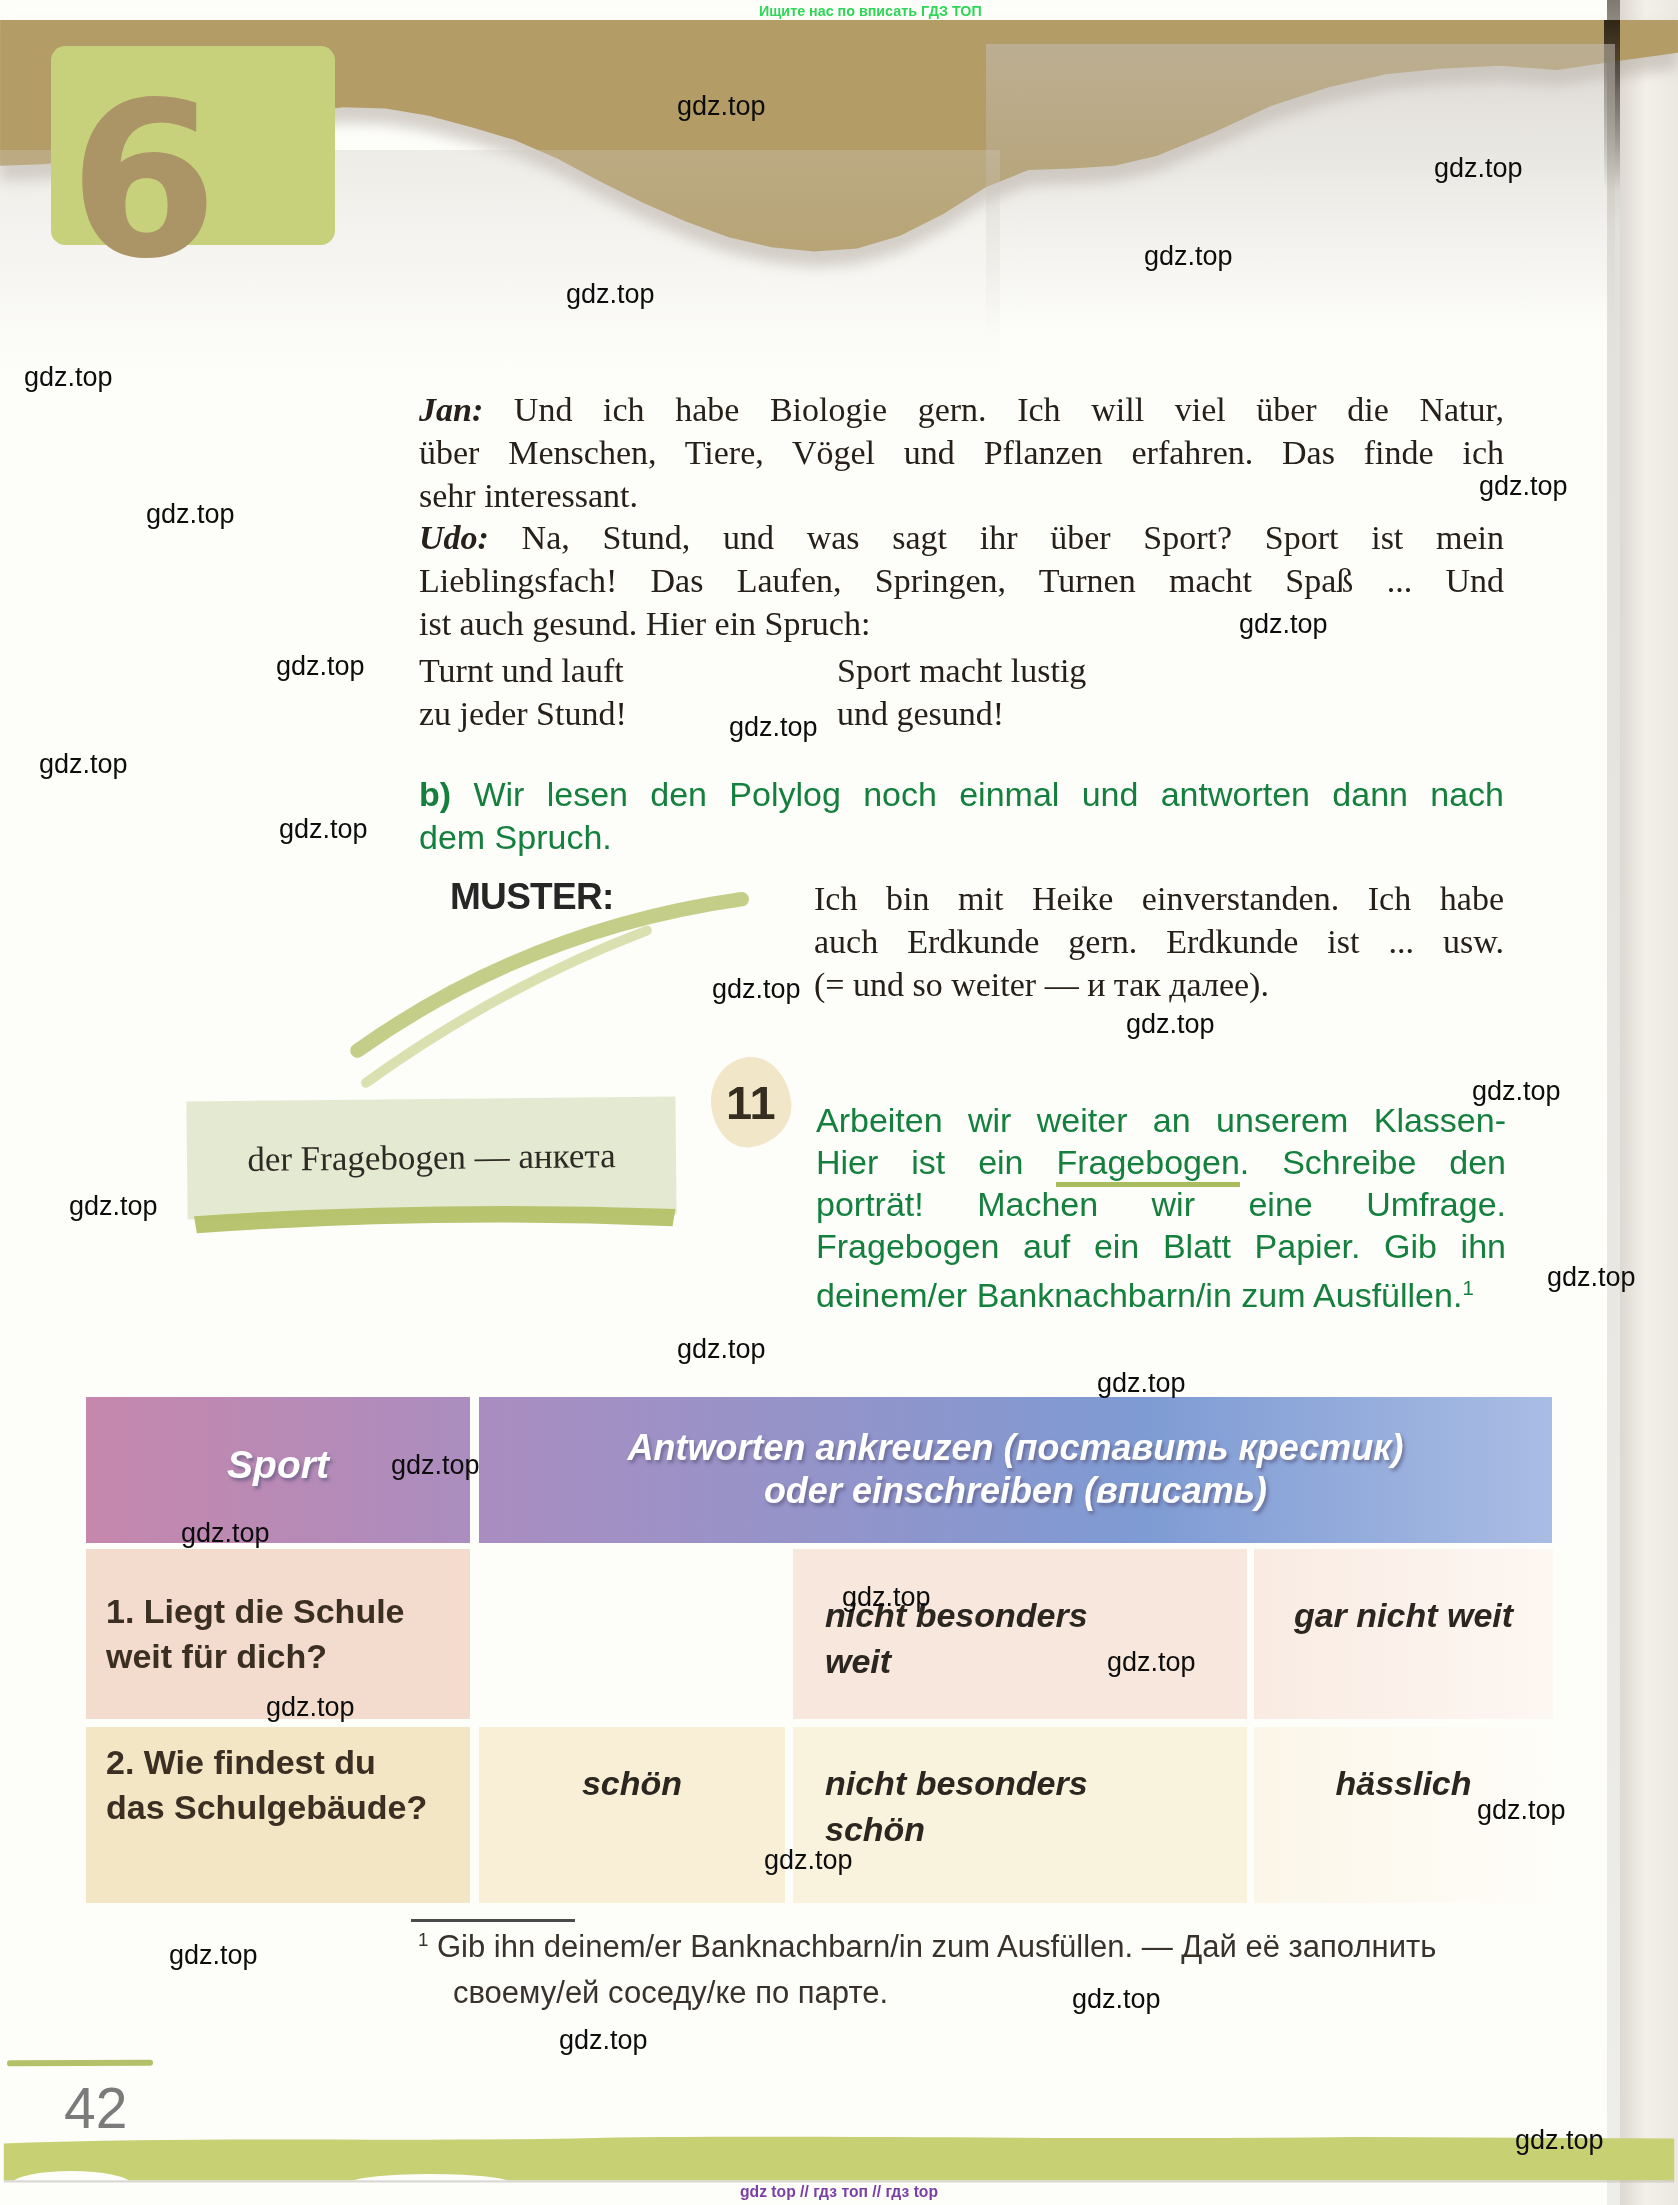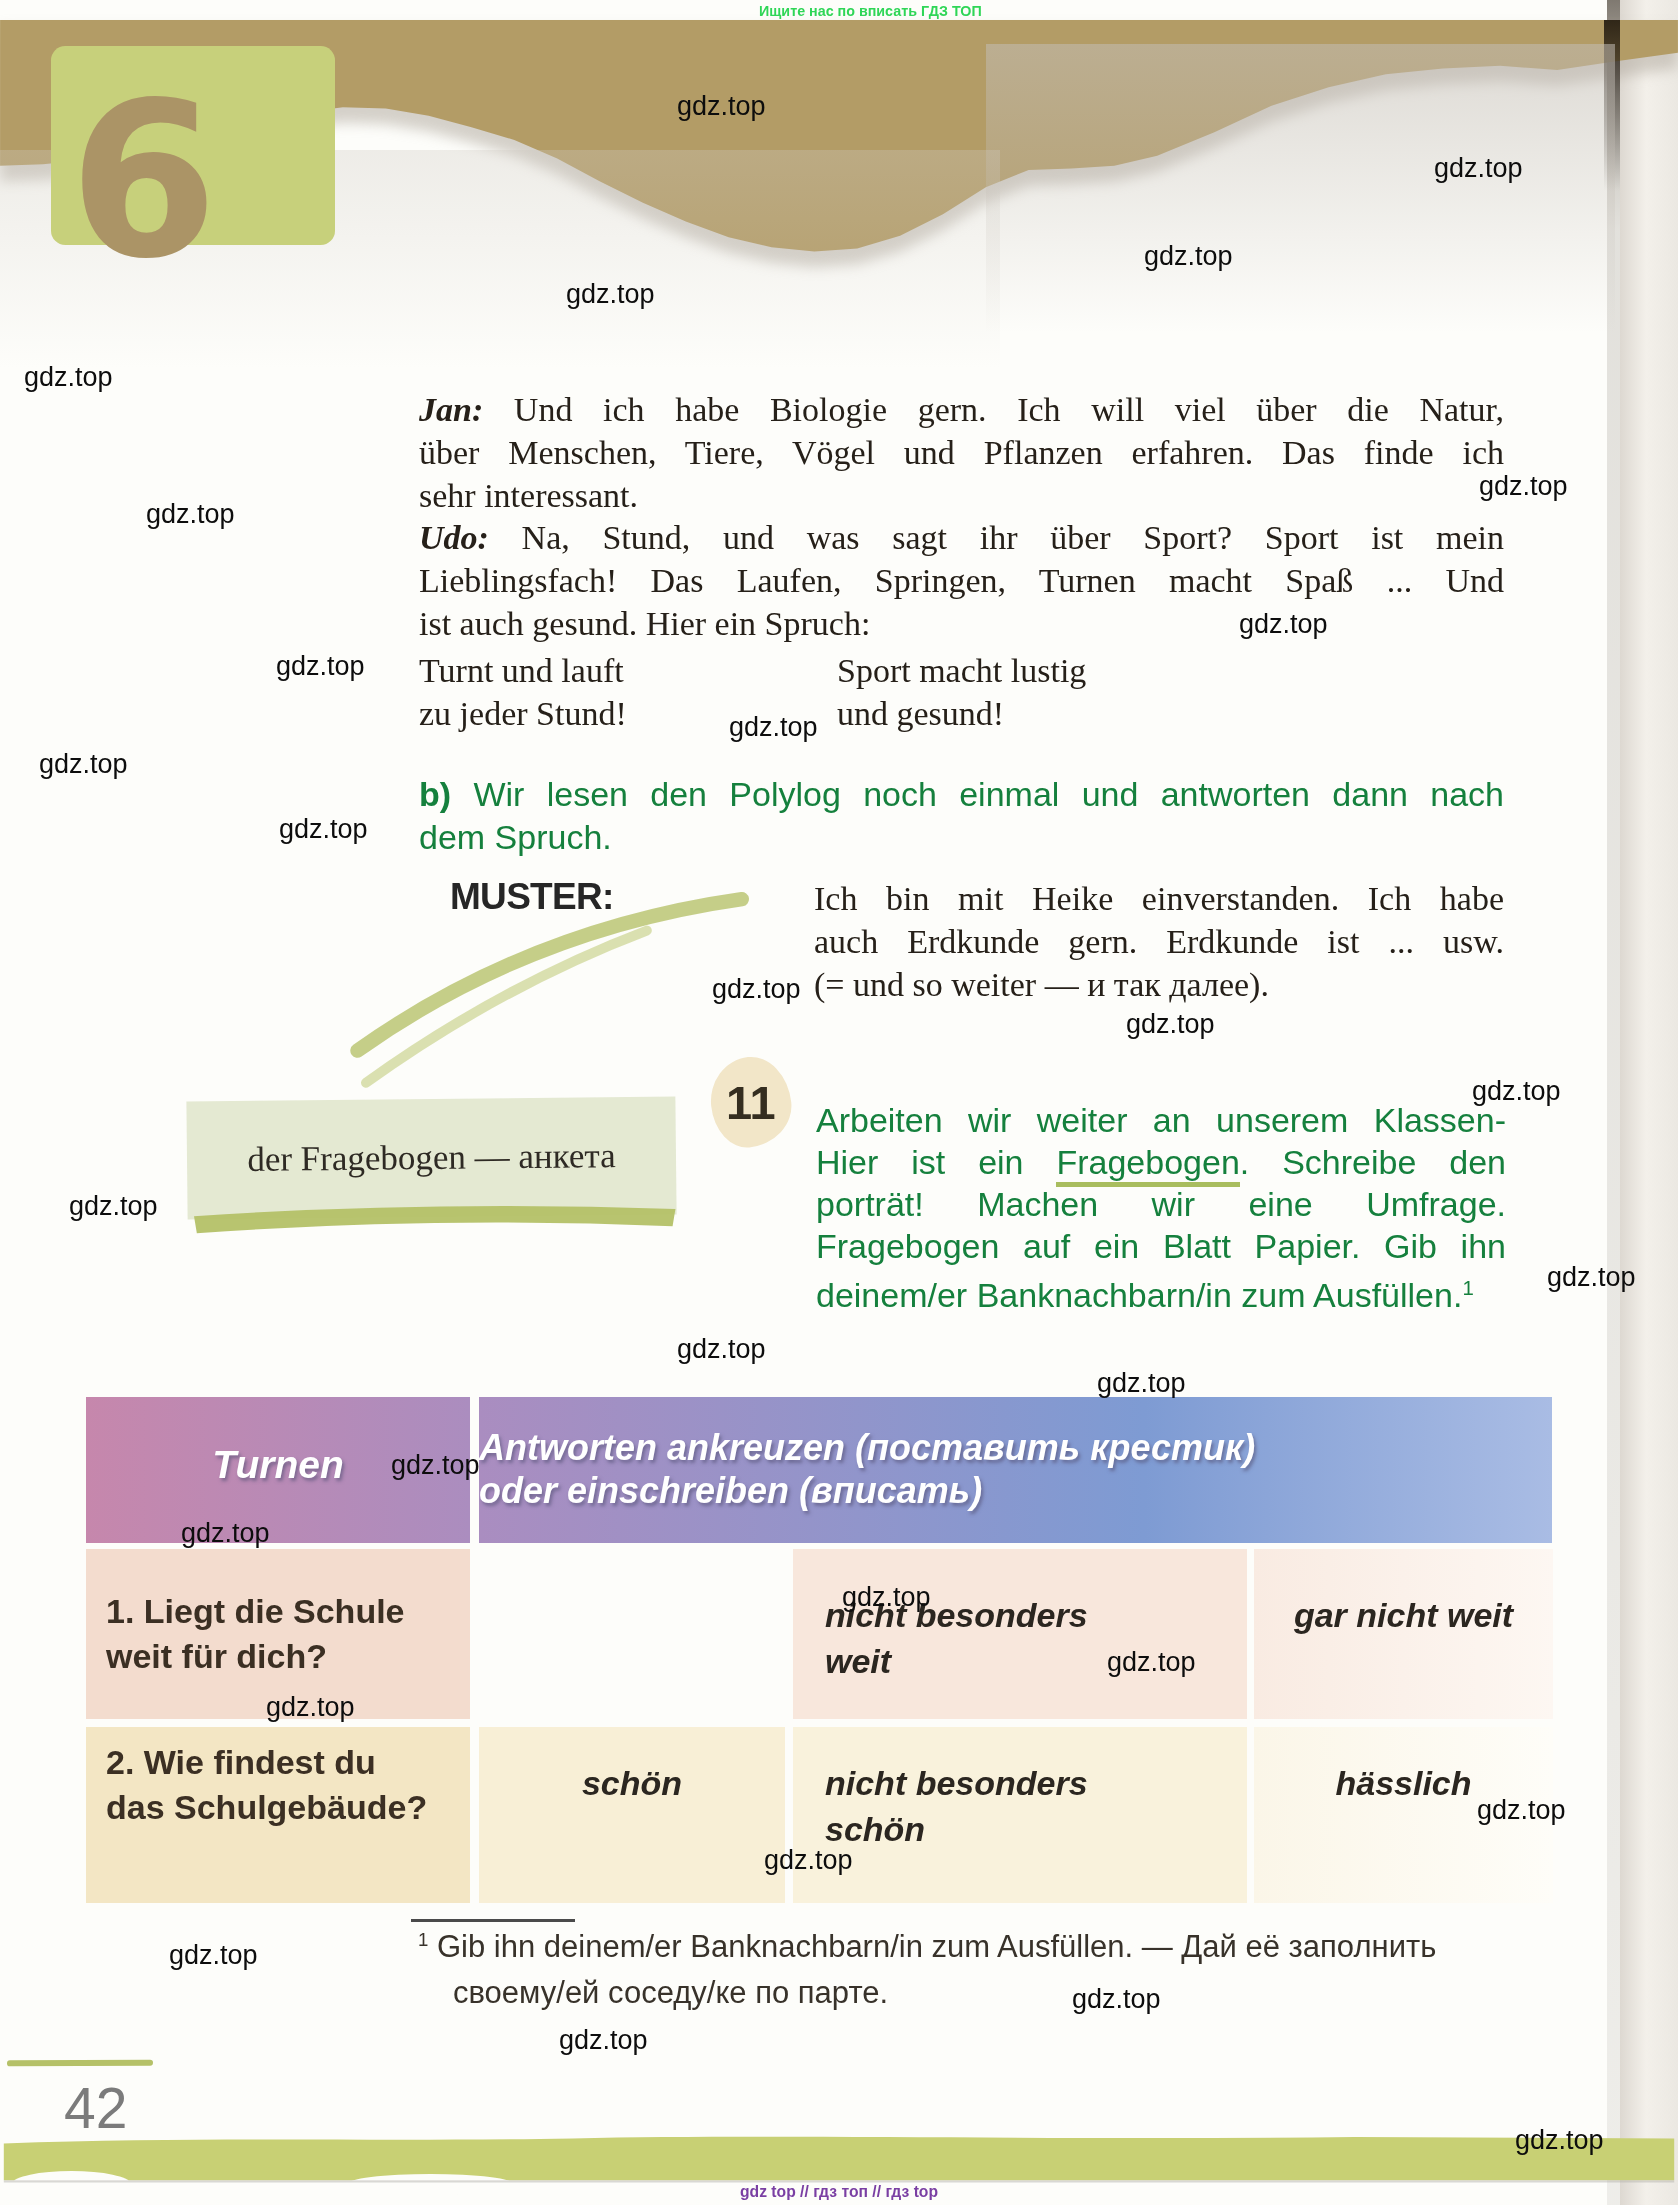--- a/index.html
+++ b/index.html
@@ -58,21 +58,21 @@
 
   
   .cell{position:absolute;overflow:hidden;}
   .th-q{left:86px;top:1397px;width:384px;height:146px;
     background:linear-gradient(90deg,#c687ac,#ab8dbf);}
   .th-a{left:479px;top:1397px;width:1073px;height:146px;
     background:linear-gradient(90deg,#aa8dc0,#7e9bd3 62%,#a9bce4);}
   .th-text{font-family:"Liberation Sans",sans-serif;font-weight:700;font-style:italic;color:#ffffff;
     text-shadow:2.1px 2.9px 3.6px rgba(84,80,116,.6);}
   .fragen{font-size:39px;padding-top:46px;text-align:center;}
-  .antworten{font-size:36px;line-height:43px;padding-top:29px;text-align:left;}
+  .antworten{font-size:36px;line-height:43px;padding-top:29px;text-align:center;}
 
   .r1c1{left:86px;top:1549px;width:384px;height:170px;background:#f3dcce;}
   .r1c2{left:479px;top:1549px;width:306px;height:170px;background:#f7e4d9;}
   .r1c3{left:793px;top:1549px;width:454px;height:170px;background:#f8e7dc;}
   .r1c4{left:1254px;top:1549px;width:299px;height:170px;background:linear-gradient(90deg,#f9ebe2,#fdf7f2);}
   .r2c1{left:86px;top:1727px;width:384px;height:176px;background:#f3e6c4;}
   .r2c2{left:479px;top:1727px;width:306px;height:176px;background:#f8efd6;}
   .r2c3{left:793px;top:1727px;width:454px;height:176px;background:#f9f2dc;}
   .r2c4{left:1254px;top:1727px;width:299px;height:176px;background:linear-gradient(90deg,#fbf6e8,#fefdf8);}
   .qtext{font-family:"Liberation Sans",sans-serif;font-weight:700;font-size:34px;line-height:45px;
@@ -171,21 +171,21 @@
   </div>
   <div class="abs sansblock ex-block">
     <div class="jline">Arbeiten wir weiter an unserem Klassen-</div>
     <div class="jline"><span>Hier ist ein </span><span class="uline">Fragebogen</span><span>. Schreibe den</span></div>
     <div class="jline">porträt! Machen wir eine Umfrage.</div>
     <div class="jline">Fragebogen auf ein Blatt Papier. Gib ihn</div>
     <div><span>deinem/er Banknachbarn/in zum Ausfüllen.</span><sup>1</sup></div>
   </div>
 
   <div class="cell th-q">
-    <div class="th-text fragen">Turnen</div>
+    <div class="th-text fragen">Sport</div>
   </div>
   <div class="cell th-a">
     <div class="th-text antworten">
       <div>Antworten ankreuzen (поставить крестик)</div>
       <div>oder einschreiben (вписать)</div>
     </div>
   </div>
 
   <div class="cell r1c1">
     <div class="qtext">

